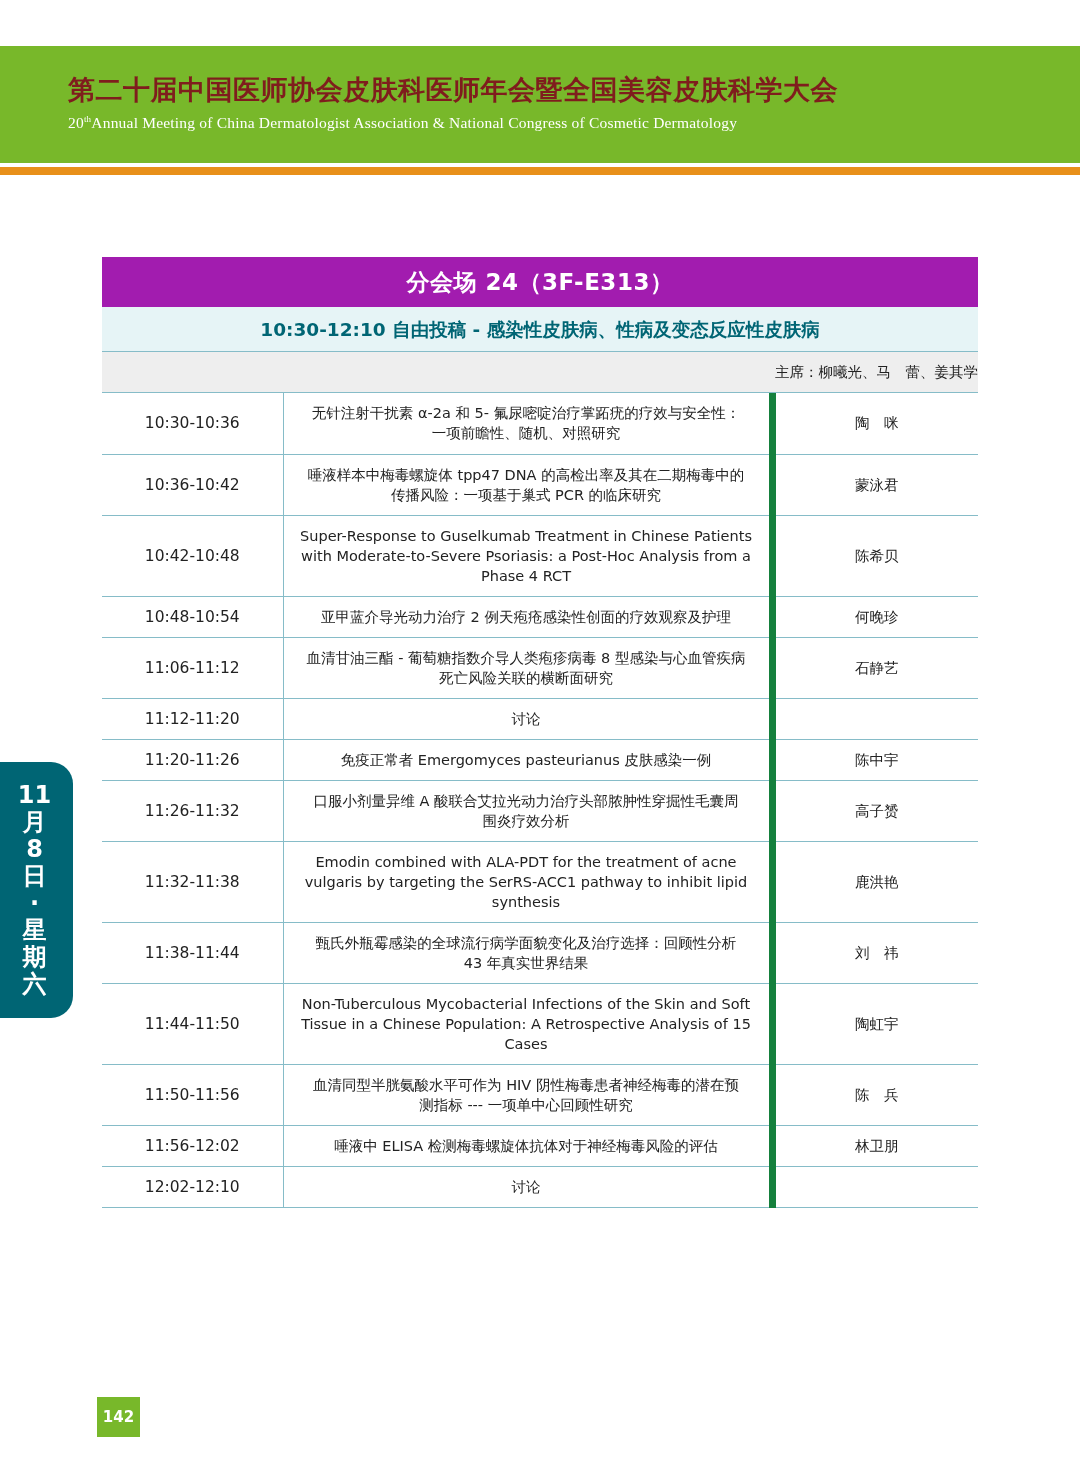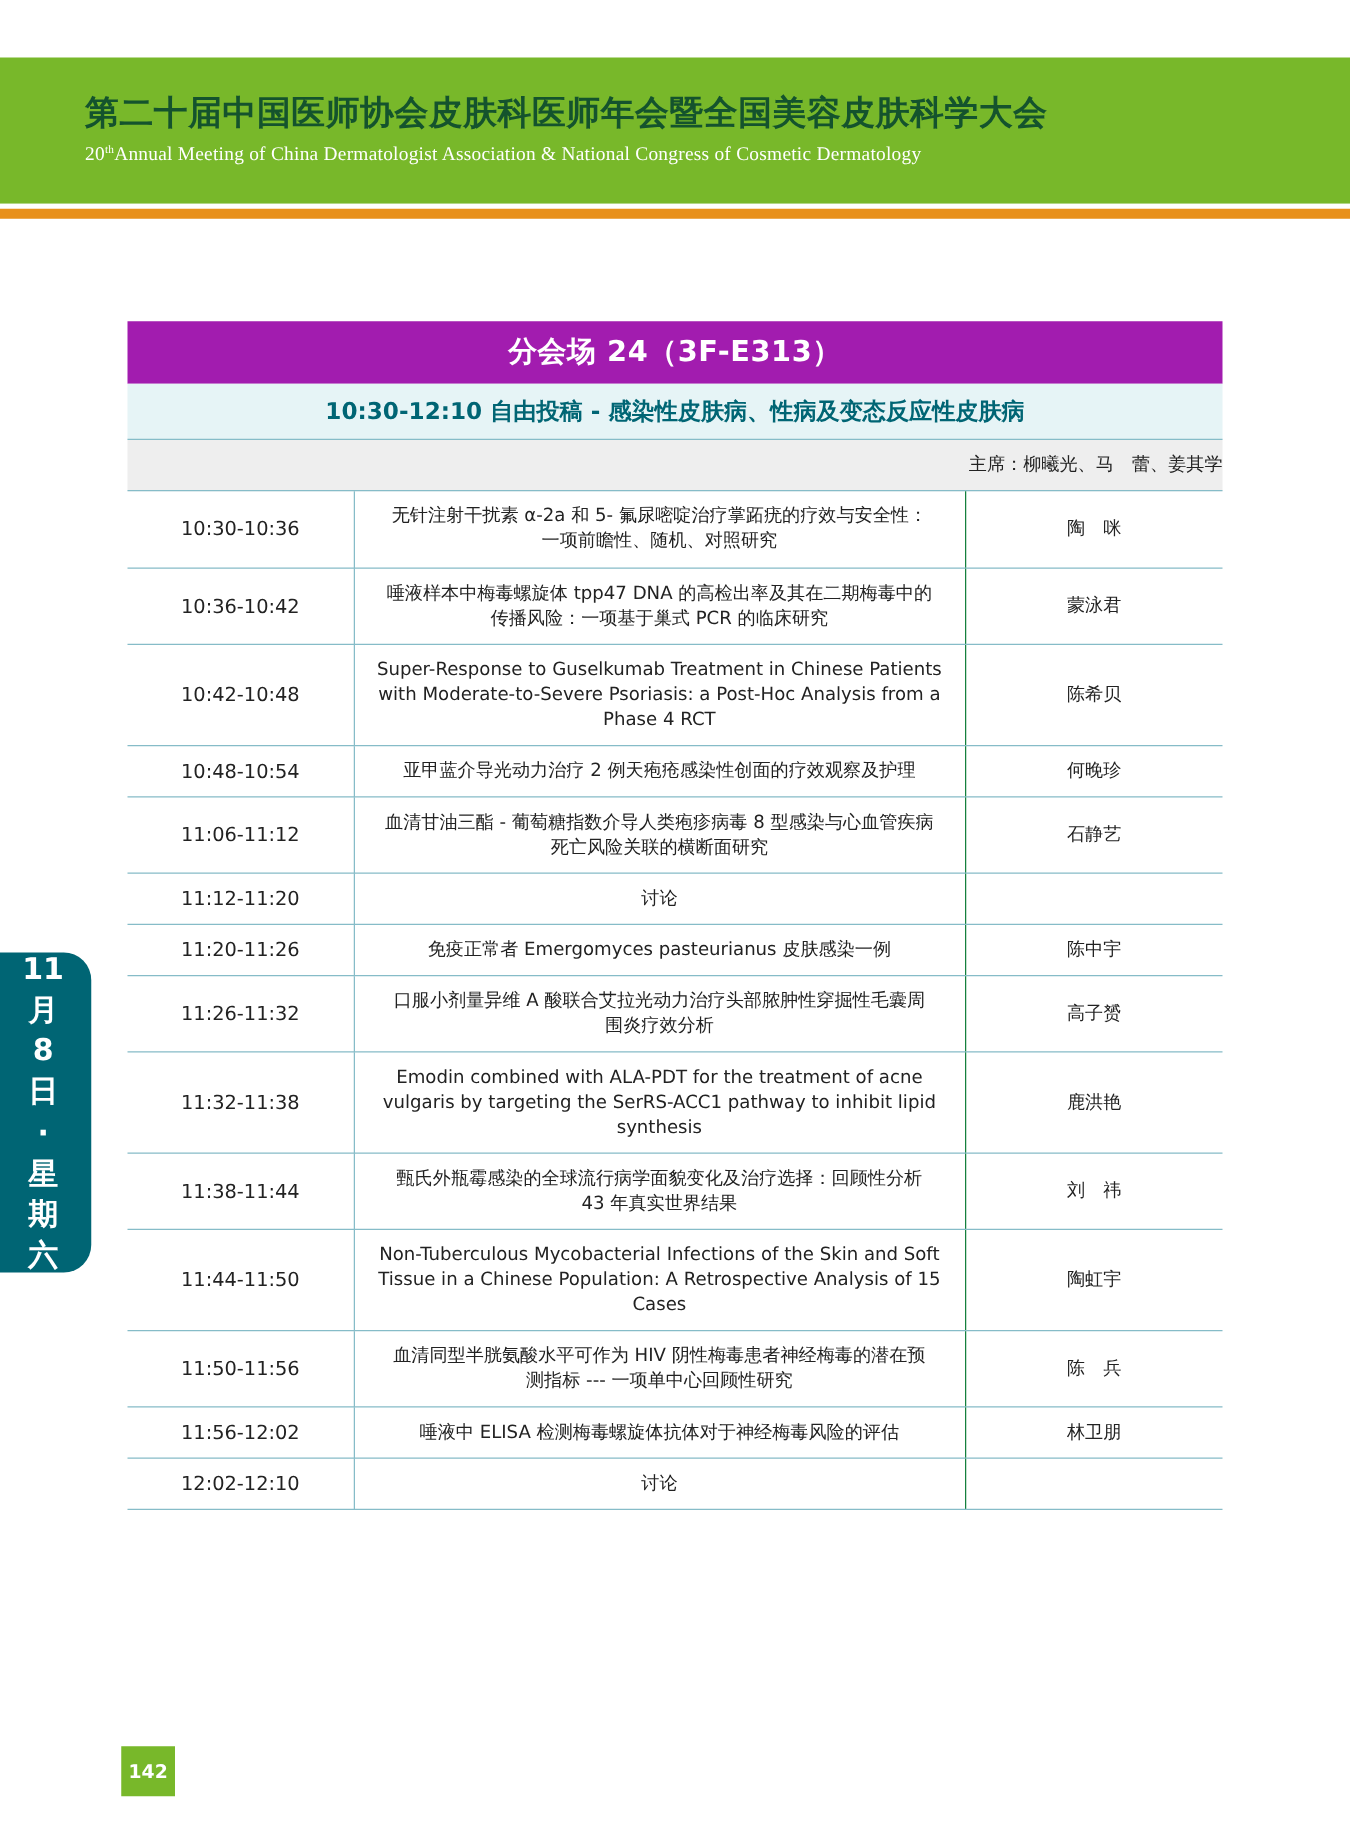--- a/index.html
+++ b/index.html
@@ -5,21 +5,21 @@
   * { box-sizing: border-box; margin: 0; padding: 0; }
   html, body { width: 1080px; height: 1466px; background: #ffffff; overflow: hidden; }
   body { position: relative; font-family: "DejaVu Sans", "Liberation Sans", sans-serif; color: #222; }
 
   .banner {
     position: absolute; left: 0; top: 46px; width: 1080px; height: 117px;
     background: #78b82a;
   }
   .banner-title {
     position: absolute; left: 68px; top: 26px;
-    font-size: 27px; font-weight: bold; color: #14532d; letter-spacing: 0.5px;
+    font-size: 27px; font-weight: bold; color: #7f1d1d; letter-spacing: 0.5px;
     white-space: nowrap;
   }
   .banner-subtitle {
     position: absolute; left: 68px; top: 68px;
     font-family: "Liberation Serif", "DejaVu Serif", serif;
     font-size: 15.5px; color: #ffffff; white-space: nowrap; letter-spacing: 0.2px;
   }
   .banner-subtitle sup { font-size: 9px; }
   .banner-gap { position: absolute; left: 0; top: 163px; width: 1080px; height: 4px; background: #ffffff; }
   .banner-stripe { position: absolute; left: 0; top: 167px; width: 1080px; height: 8px; background: #e8901a; }
@@ -42,31 +42,31 @@
     font-size: 14.5px; text-align: right; line-height: 41px;
     border-bottom: 1px solid #86bcc8;
   }
   .schedule { width: 876px; border-collapse: collapse; table-layout: fixed; }
   .schedule td {
     border-bottom: 1px solid #86bcc8;
     text-align: center; vertical-align: middle;
     font-size: 14.5px; line-height: 20px; color: #222;
   }
   .schedule td.col-time { width: 181px; border-right: 1px solid #86bcc8; font-size: 15.5px; }
-  .schedule td.col-title { width: 489px; border-right: 1px solid #15803d; padding: 0 2px; }
+  .schedule td.col-title { width: 489px; border-right: 7px solid #15803d; padding: 0 2px; }
   .schedule td.col-speaker { width: 206px; }
   .schedule tr.h1 td { height: 41px; }
   .schedule tr.h2 td { height: 61px; }
   .schedule tr.h3 td { height: 81px; }
 
   .date-tab {
     position: absolute; left: 0; top: 762px; width: 73px; height: 256px;
     background: #006574; border-radius: 0 22px 22px 0;
     color: #ffffff; font-size: 24px; font-weight: bold;
-    display: flex; flex-direction: column; align-items: center; justify-content: space-between;
+    display: flex; flex-direction: column; align-items: center; justify-content: center;
     line-height: 27px; padding-right: 4px;
   }
   .date-tab span { display: block; text-align: center; }
 
   .page-number {
     position: absolute; left: 97px; top: 1397px; width: 43px; height: 40px;
     background: #78b82a; color: #ffffff; font-weight: bold; font-size: 15px;
     text-align: center; line-height: 40px;
   }
 </style>

